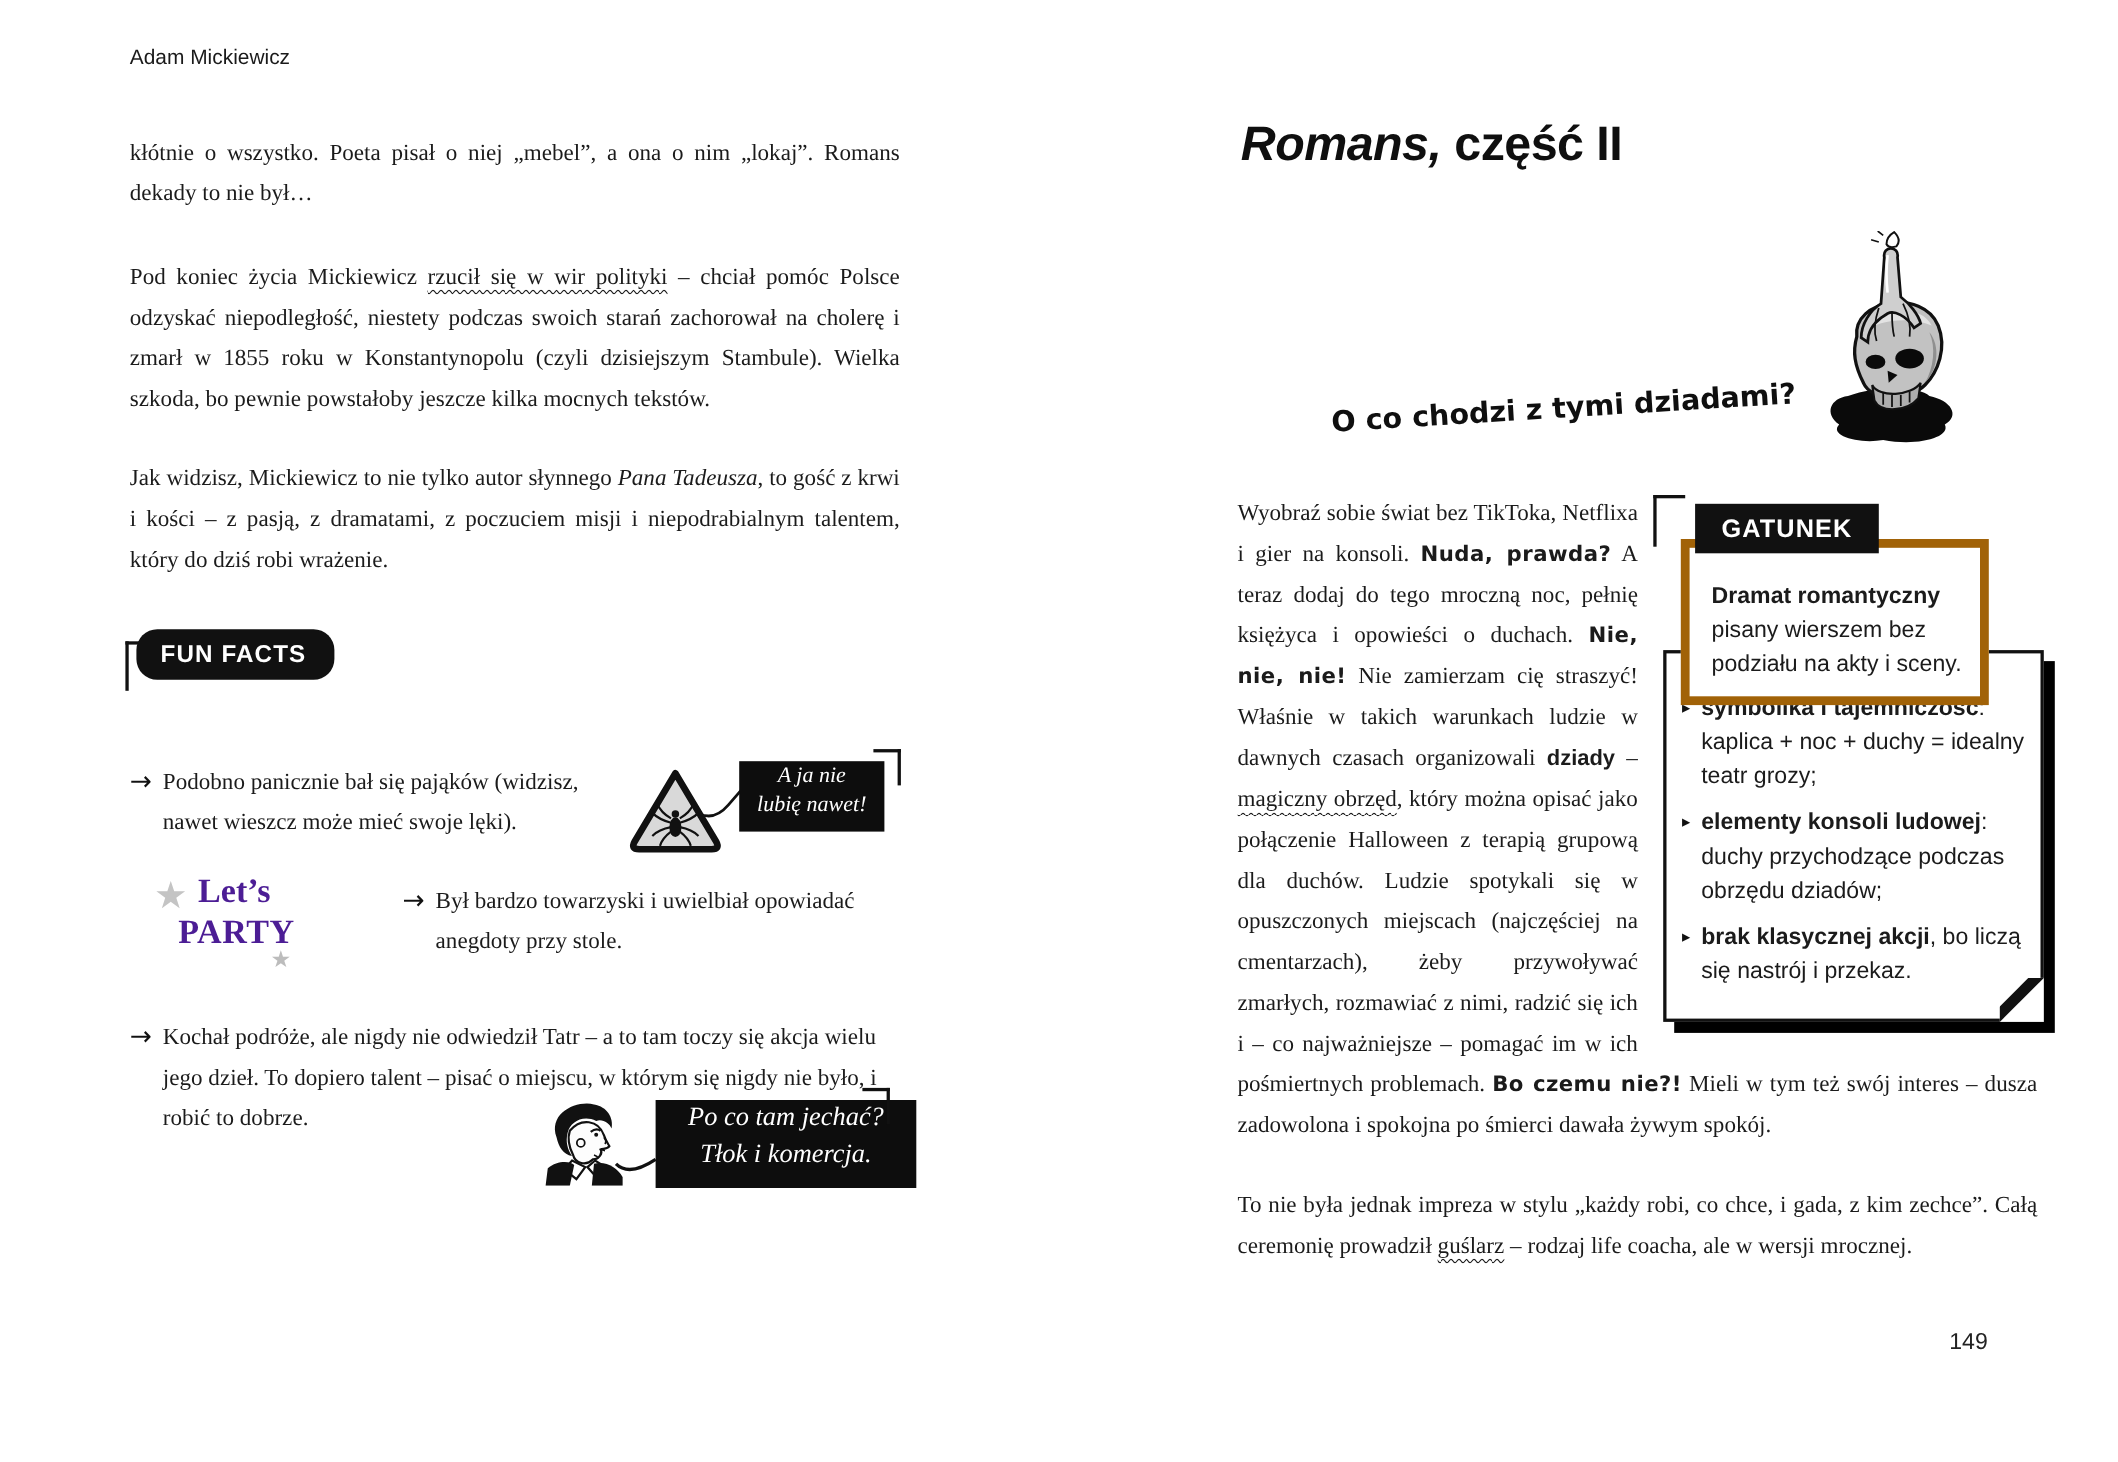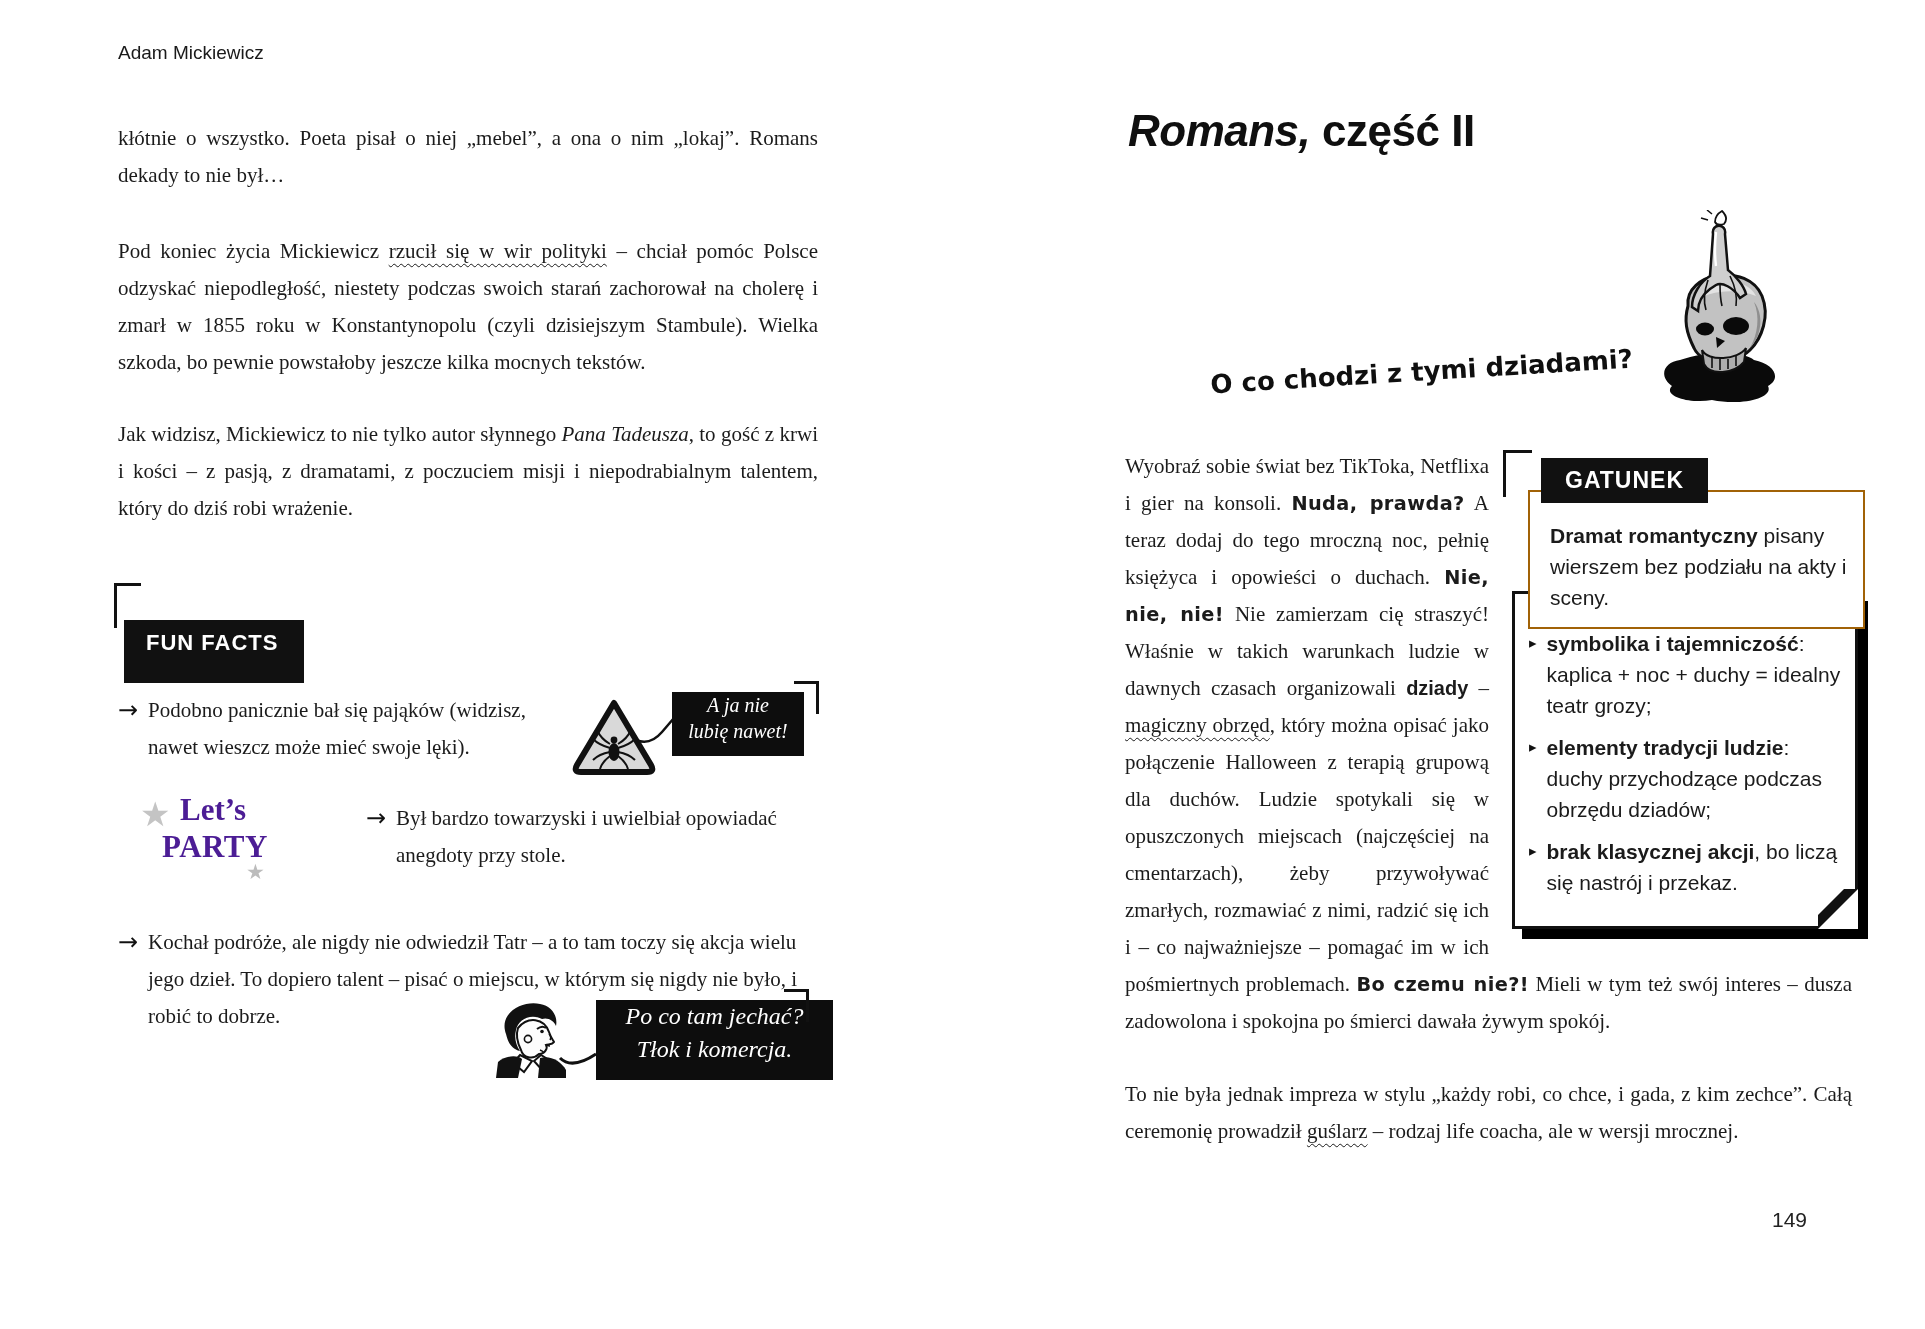--- a/index.html
+++ b/index.html
@@ -18,22 +18,22 @@
 
   
   .cb{position:absolute;width:22px;height:30px;}
   .cb-tl{border-top:3px solid #111;border-left:3px solid #111;}
   .cb-tr{border-top:3px solid #111;border-right:3px solid #111;}
 
   
   .lp-header{left:118px;top:42px;font-family:"Liberation Sans",sans-serif;font-size:19px;color:#1a1a1a;}
   .lp-p{left:118px;width:700px;}
   .ff-bracket{left:114px;top:583px;width:24px;height:42px;}
-  .ff-box{left:124px;top:620px;background:#111;color:#fff;padding:10px 26px 27px 22px;
-          font-family:"Liberation Sans",sans-serif;font-weight:700;font-size:22px;letter-spacing:1px;}
+  .ff-box{left:124px;top:572px;background:#111;color:#fff;padding:10px 26px 10px 22px;
+          font-family:"Liberation Sans",sans-serif;font-weight:700;font-size:22px;letter-spacing:1px;border-radius:19px;}
   .fact{font-size:21px;line-height:37px;color:#1b1b1b;}
   .fact .arrow{position:absolute;left:0;top:1px;font-family:"DejaVu Sans",sans-serif;font-size:24px;line-height:34px;color:#111;}
   .fact .ftext{margin-left:30px;}
 
   .bubble{background:#0d0d0d;color:#fff;font-style:italic;text-align:center;
           display:flex;flex-direction:column;}
   .bubble1{left:672px;top:692px;width:132px;height:64px;font-size:20px;line-height:26px;}
   .bubble2{left:596px;top:1000px;width:237px;height:80px;font-size:24px;line-height:33px;}
 
   .letsparty{left:140px;top:792px;width:180px;height:104px;}
@@ -52,22 +52,22 @@
   .rp-body{left:1125px;top:448px;width:727px;}
   .rp-para2{margin-top:36px;}
   .pagenum{left:1772px;top:1208px;font-family:"Liberation Sans",sans-serif;font-size:21px;color:#222;}
 
   
   .sidebar{float:right;position:relative;width:365px;height:502px;margin:-2px -16px 14px 14px;}
   .sb-bracket{left:0;top:4px;width:26px;height:44px;}
   .sb-label{position:absolute;left:14px;top:12px;z-index:3;background:#111;color:#fff;
             font-family:"Liberation Sans",sans-serif;font-weight:700;font-size:23px;letter-spacing:1px;
             padding:9px 24px;margin-left:24px;}
-  .sb-box1{position:absolute;left:25px;top:44px;z-index:2;width:337px;box-sizing:border-box;
-           background:#fff;border:2px solid #a16207;padding:28px 16px 14px 20px;
+  .sb-box1{position:absolute;left:25px;top:44px;z-index:2;width:280px;box-sizing:border-box;
+           background:#fff;border:8px solid #a16207;padding:28px 16px 14px 20px;
            font-family:"Liberation Sans",sans-serif;font-size:21px;line-height:31px;color:#1b1b1b;}
   .sb-box2{position:absolute;left:9px;top:145px;z-index:1;width:346px;height:338px;box-sizing:border-box;
            background:#fff;border:3px solid #111;box-shadow:10px 10px 0 0 #000;
            padding:34px 14px 0 14px;}
   .sb-li{display:flex;gap:10px;margin-bottom:11px;font-family:"Liberation Sans",sans-serif;
          font-size:21px;line-height:31px;color:#1b1b1b;}
   .sb-li .marker{flex:0 0 auto;font-family:"DejaVu Sans",sans-serif;font-size:15px;line-height:31px;color:#111;}
   .dogear{position:absolute;right:-3px;bottom:-3px;width:40px;height:40px;background:#fff;}
   .dogear::before{content:"";position:absolute;left:0;top:0;width:0;height:0;
                   border-top:40px solid #111;border-right:40px solid transparent;}
@@ -185,21 +185,21 @@
       <div class="cb cb-tl sb-bracket"></div>
       <div class="sb-label">GATUNEK</div>
       <div class="sb-box1"><span class="st-bold">Dramat romantyczny</span><span> pisany wierszem bez podziału na akty i sceny.</span></div>
       <div class="sb-box2">
         <div class="sb-li">
           <span class="marker">▸</span>
           <span><span class="st-bold">symbolika i tajemniczość</span><span>: kaplica + noc + duchy = idealny teatr grozy;</span></span>
         </div>
         <div class="sb-li">
           <span class="marker">▸</span>
-          <span><span class="st-bold">elementy tradycji ludzie</span><span>: duchy przychodzące podczas obrzędu dziadów;</span></span>
+          <span><span class="st-bold">elementy konsoli ludowej</span><span>: duchy przychodzące podczas obrzędu dziadów;</span></span>
         </div>
         <div class="sb-li">
           <span class="marker">▸</span>
           <span><span class="st-bold">brak klasycznej akcji</span><span>, bo liczą się nastrój i przekaz.</span></span>
         </div>
         <div class="dogear"></div>
       </div>
     </aside>
     <p class="serif-par" style="margin:0"><span>Wyobraź sobie świat bez TikToka, Netflixa i gier na konsoli. </span><span class="st-hand">Nuda, prawda?</span><span> A teraz dodaj do tego mroczną noc, pełnię księżyca i opowieści o duchach. </span><span class="st-hand">Nie, nie, nie!</span><span> Nie zamierzam cię straszyć! Właśnie w takich warunkach ludzie w dawnych czasach organizowali </span><span class="st-boldsans">dziady</span><span> – </span><span class="st-wavy">magiczny obrzęd</span><span>, który można opisać jako połączenie Halloween z terapią grupową dla duchów. Ludzie spotykali się w opuszczonych miejscach (najczęściej na cmentarzach), żeby przywoływać zmarłych, rozmawiać z nimi, radzić się ich i – co najważniejsze – pomagać im w ich pośmiertnych problemach. </span><span class="st-hand">Bo czemu nie?!</span><span> Mieli w tym też swój interes – dusza zadowolona i spokojna po śmierci dawała żywym spokój.</span></p>
     <p class="serif-par rp-para2" style="margin-bottom:0"><span>To nie była jednak impreza w stylu „każdy robi, co chce, i gada, z kim zechce”. Całą ceremonię prowadził </span><span class="st-wavy">guślarz</span><span> – rodzaj life coacha, ale w wersji mrocznej.</span></p>

